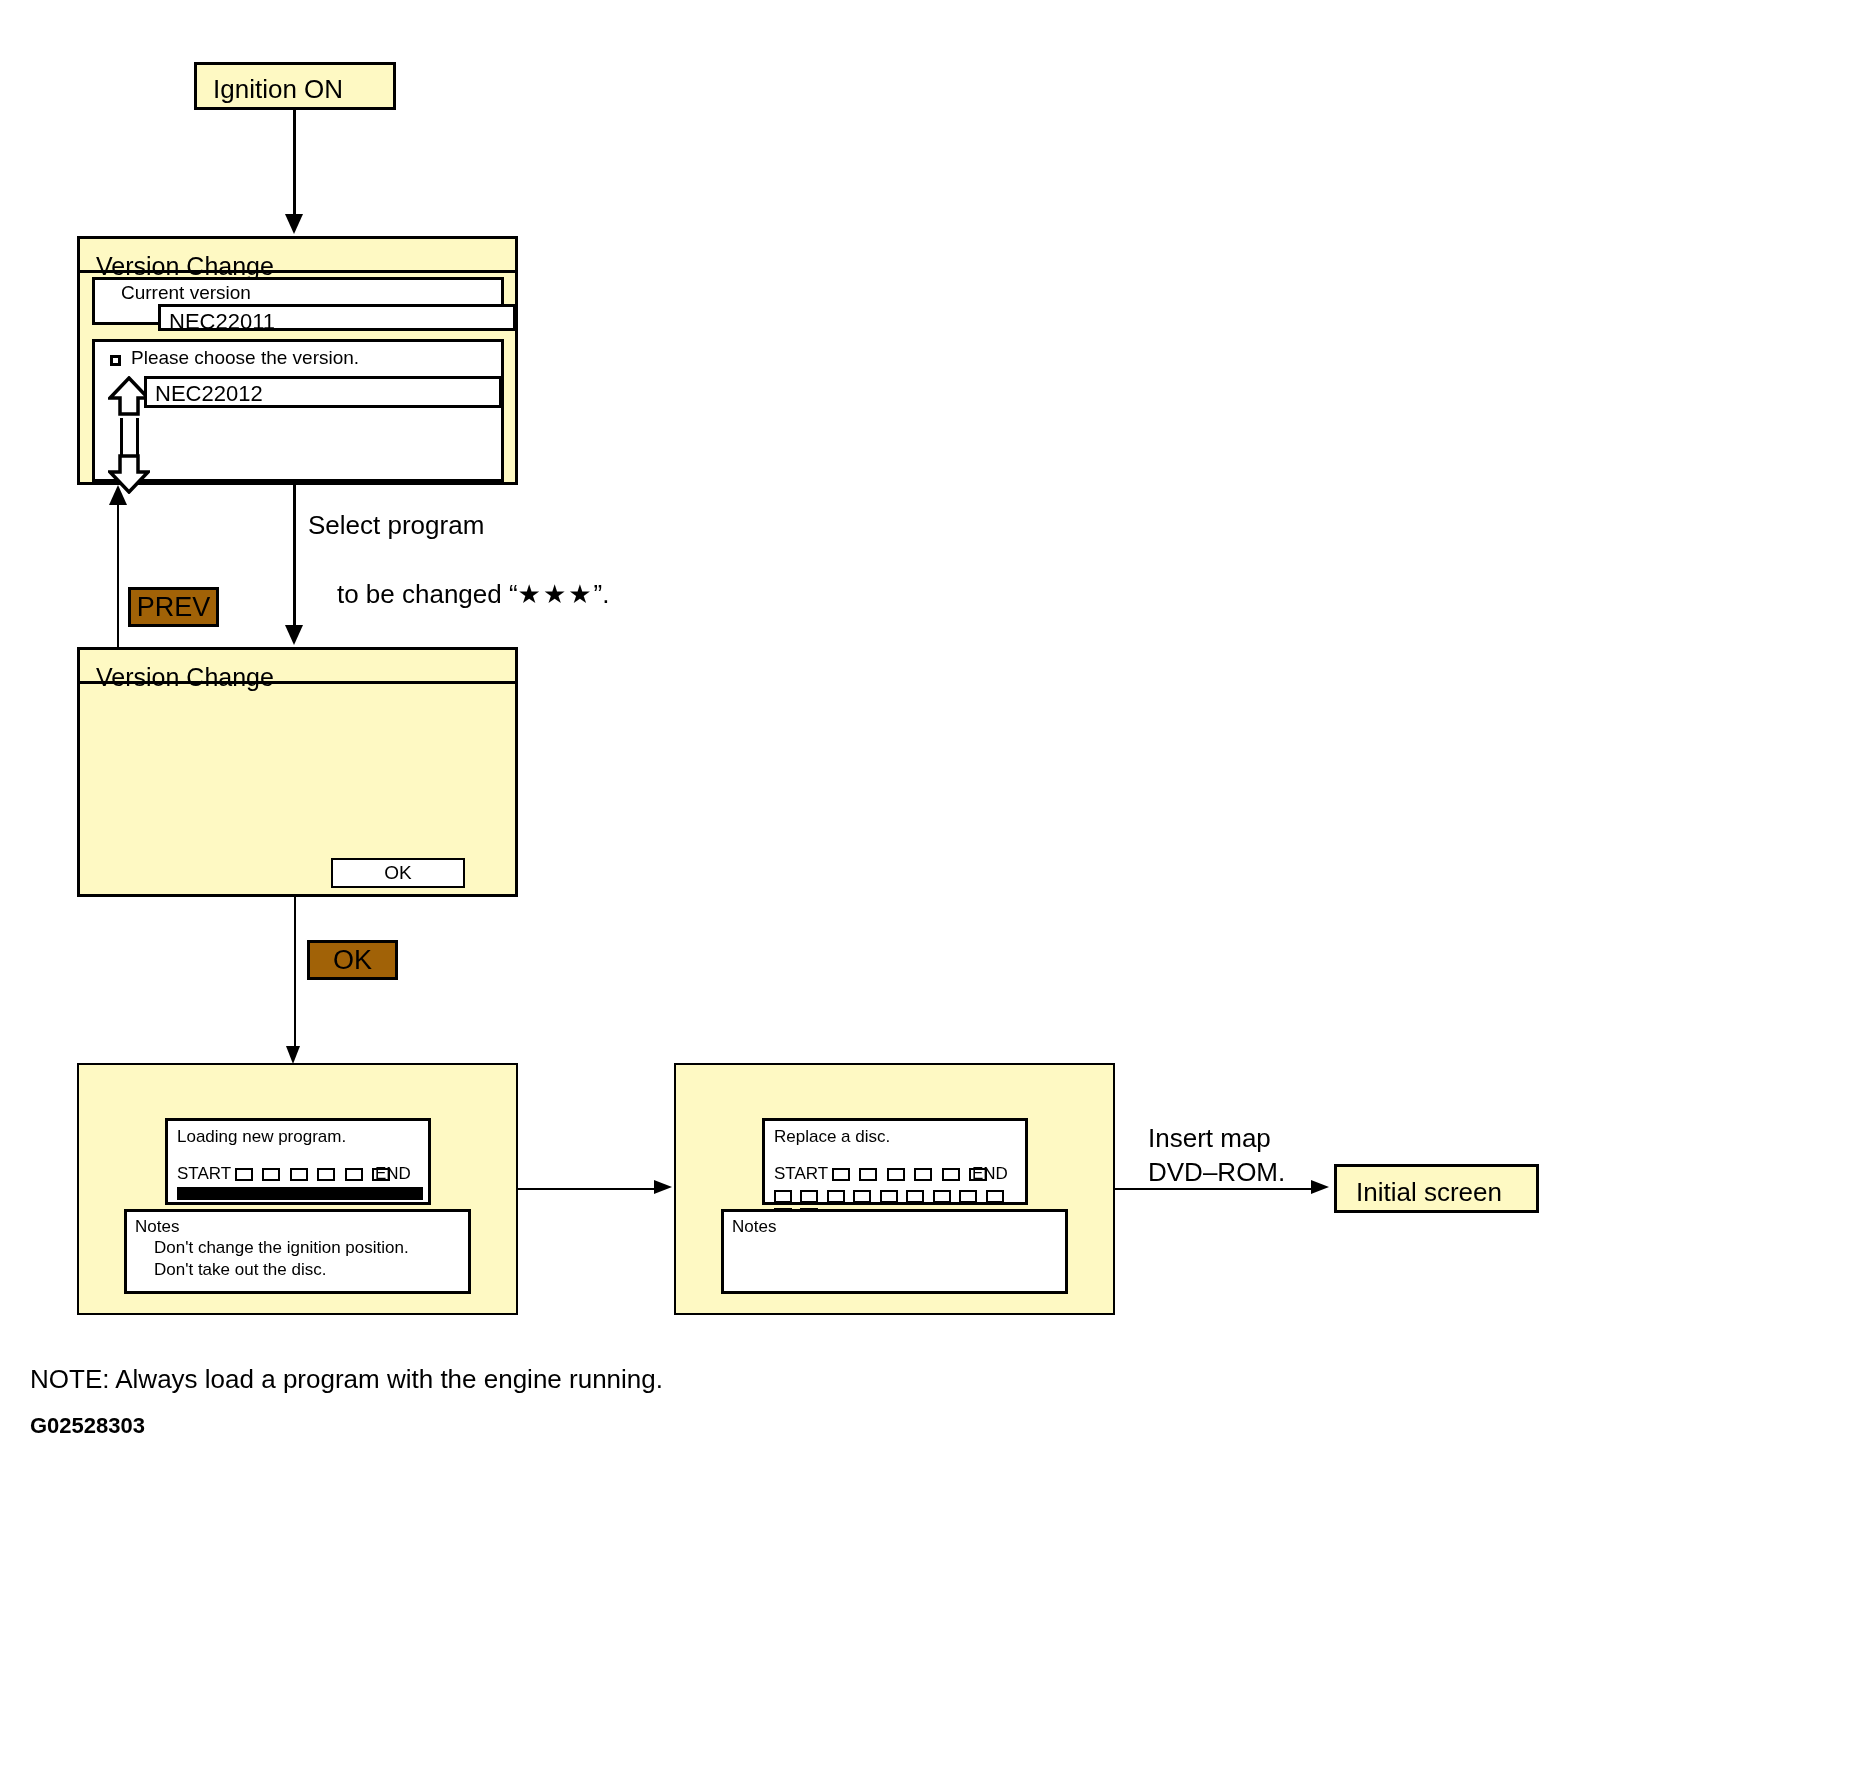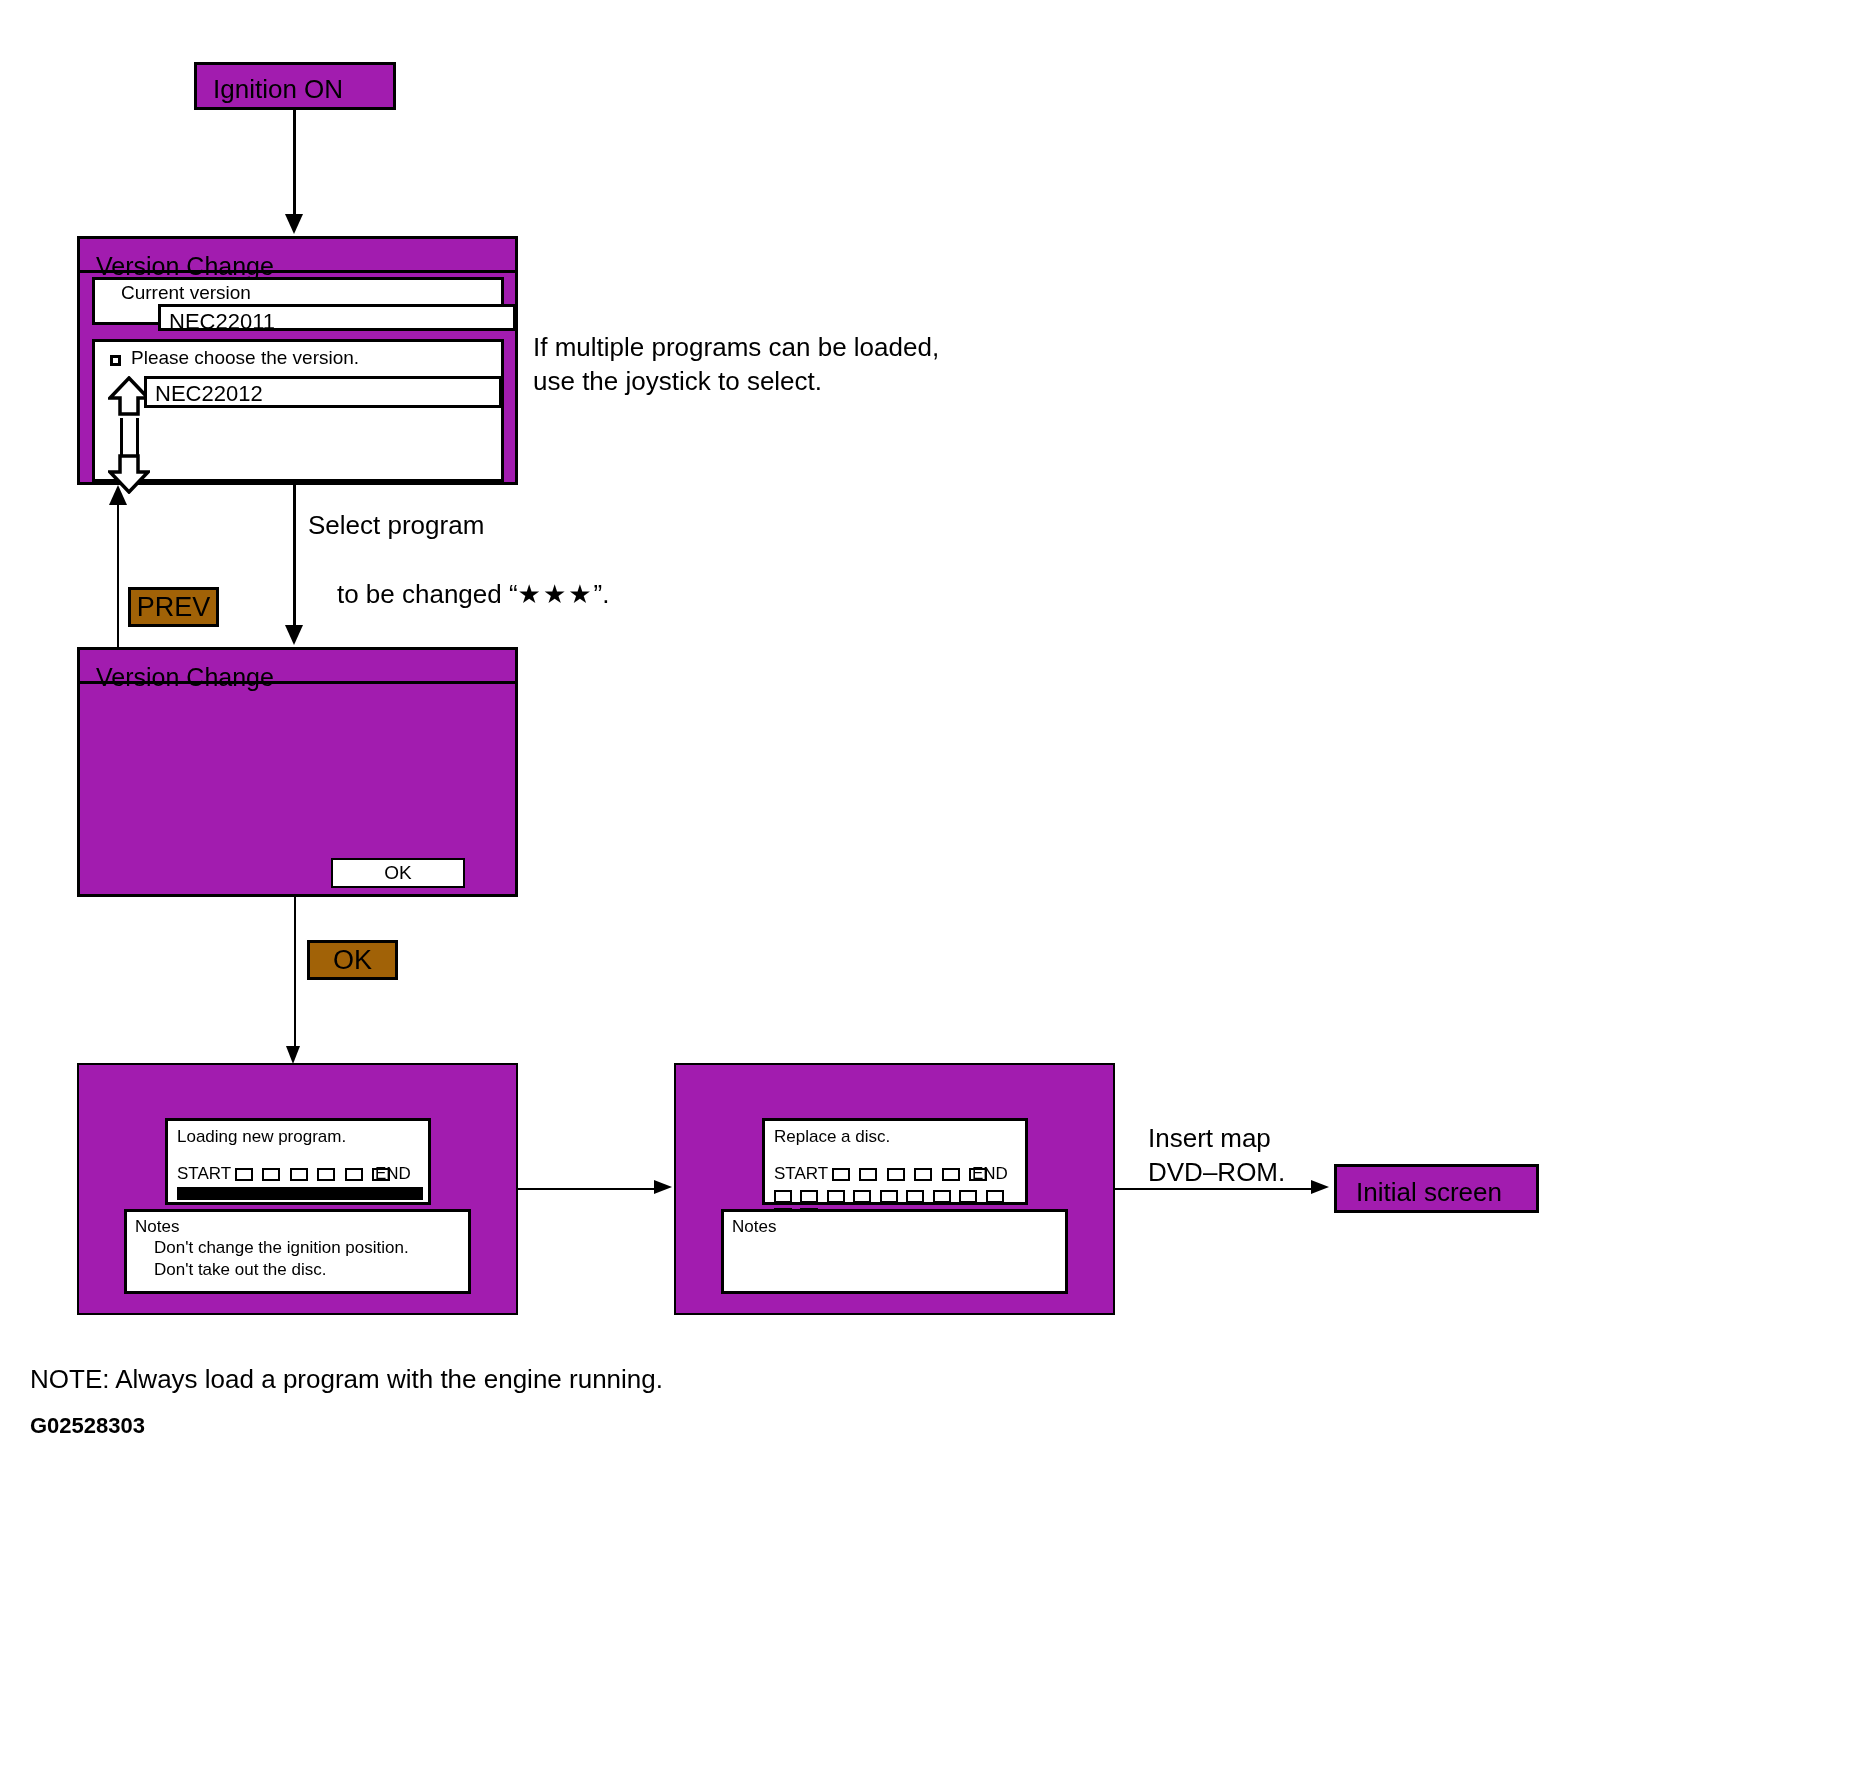--- a/index.html
+++ b/index.html
@@ -11,21 +11,21 @@
     position:relative;
     width:1866px;
     height:1776px;
     background:#fff;
     overflow:hidden;
   }
   .box{
     position:absolute;
     border:3px solid #000;
     box-sizing:border-box;
-    background:#a21caf;
+    background:#fef9c3;
   }
   .thin{ border-width:2px; }
   .lbl{
     position:absolute;
     white-space:pre;
     line-height:1.32;
     color:#000;
   }
   
   .vline{ position:absolute; background:#000; width:3px; }
@@ -173,22 +173,20 @@
       <svg style="position:absolute; left:13px; top:112px;" width="42" height="40" viewBox="0 0 42 40">
         <polygon points="21,38 40,18 30,18 30,2 12,2 12,18 2,18" fill="#fff" stroke="#000" stroke-width="3.5" stroke-linejoin="miter"></polygon>
       </svg>
 
       <div class="field" style="left:49px; top:34px; width:358px; height:32px;">
         <span>NEC22012</span>
       </div>
     </div>
   </div>
 
-  <div class="lbl bigtext" style="left:533px; top:330px;">If multiple programs can be loaded,
-use the joystick to select.</div>
 
   <div class="vline" style="left:293px; top:485px; height:145px;"></div>
   <div class="arrowdown" style="left:285px; top:625px;"></div>
 
   <div class="lbl bigtext" style="left:308px; top:508px;">Select program</div>
   <div class="lbl bigtext" style="left:308px; top:543px;">
     <span>to be changed “</span><span style="letter-spacing:2px;">★★★</span><span>”.</span>
   </div>
 
   <div class="vline-thin" style="left:117px; top:505px; height:142px;"></div>

